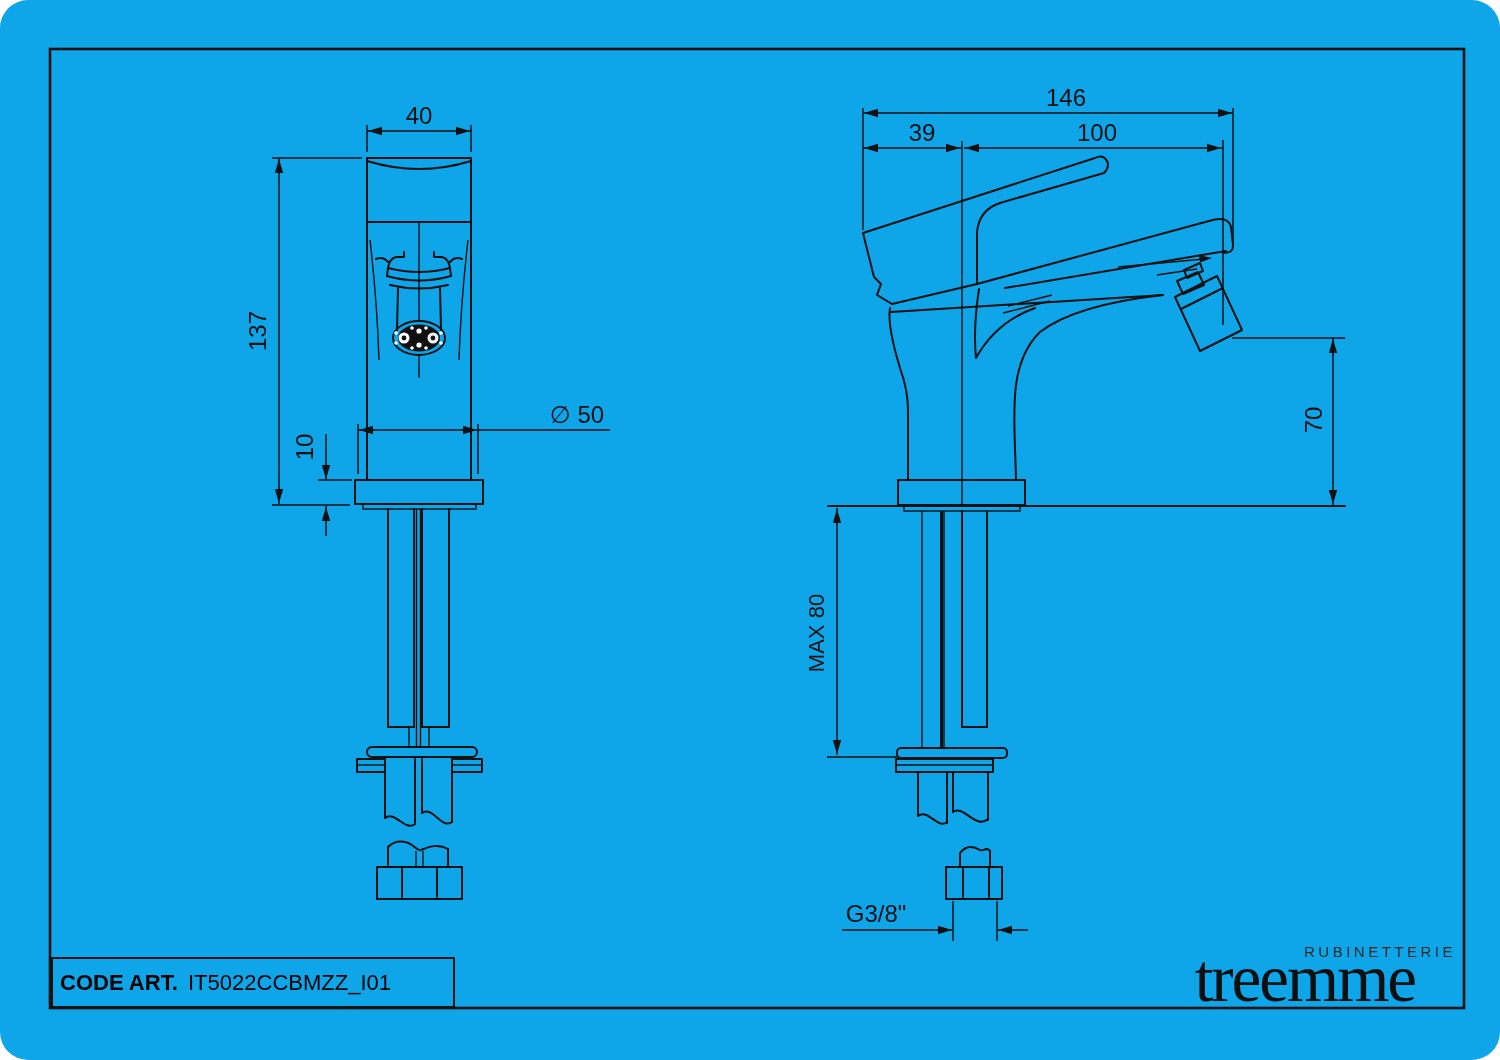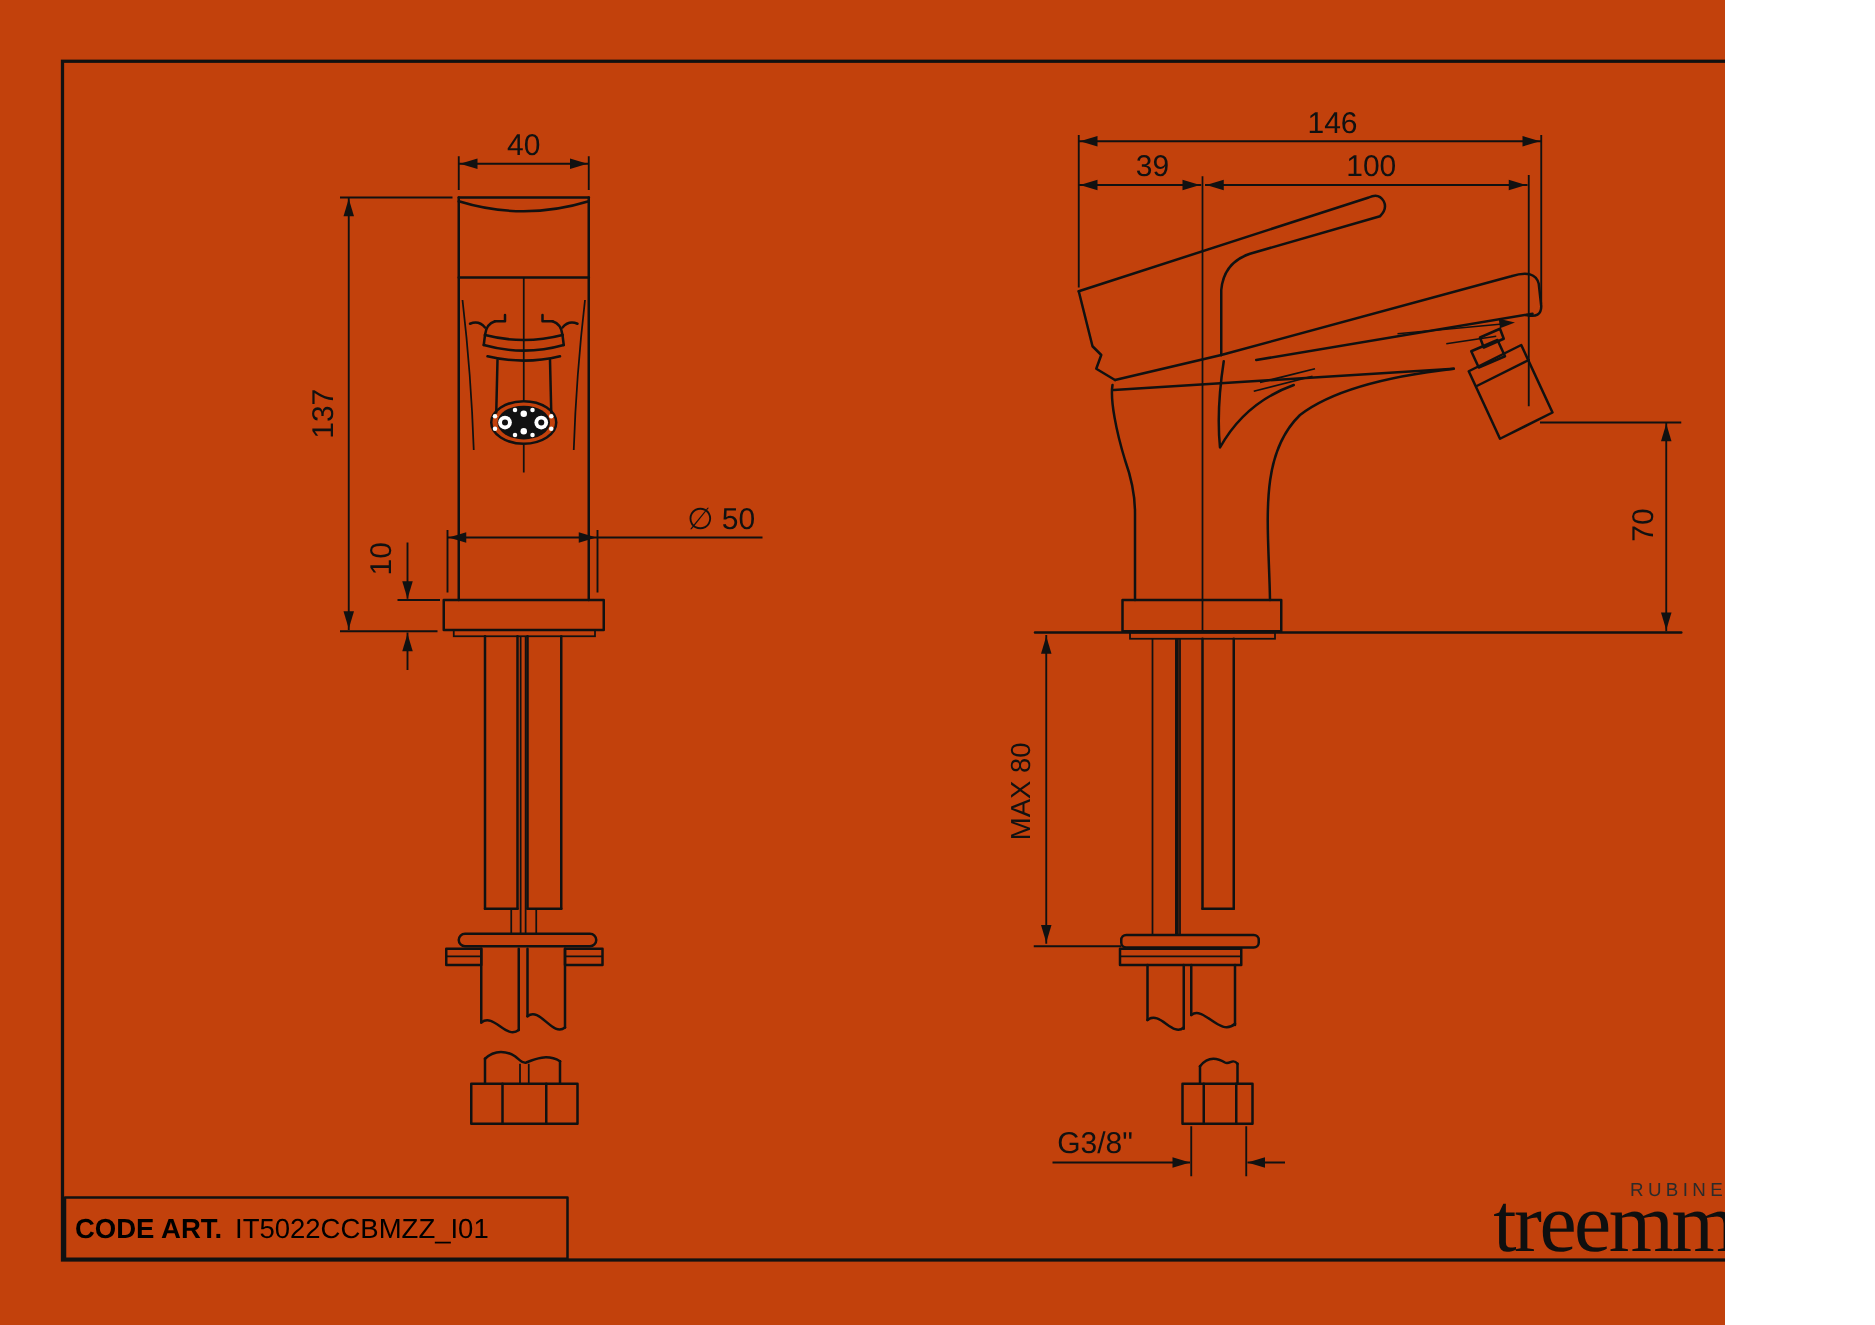--- a/index.html
+++ b/index.html
@@ -1,17 +1,17 @@
 <!DOCTYPE html>
 <html><head>
 <meta charset="utf-8">
 <style>
   html,body{margin:0;padding:0;background:#ffffff;}
-  .sheet{position:relative;width:1380px;height:1060px;background:#c2410c;overflow:hidden;
-         font-family:"Liberation Sans","DejaVu Sans",sans-serif;}
+  .sheet{position:relative;width:1500px;height:1060px;background:#0ea5e9;overflow:hidden;
+         font-family:"Liberation Sans","DejaVu Sans",sans-serif;border-radius:28px;}
   svg{position:absolute;left:0;top:0;}
   .obj{stroke:#111;stroke-width:2;fill:none;stroke-linecap:round;stroke-linejoin:round;}
   .thin{stroke:#111;stroke-width:1.4;fill:none;}
   .heavy{stroke:#111;stroke-width:2.6;fill:none;}
   .dim{stroke:#111;stroke-width:1.5;fill:none;}
   .arr{fill:#111;stroke:none;}
   .dimtxt{font-family:"Liberation Sans","DejaVu Sans",sans-serif;font-size:24px;fill:#111;}
   .dimtxt-s{font-family:"Liberation Sans","DejaVu Sans",sans-serif;font-size:22px;fill:#111;}
   .codetxt{font-family:"Liberation Sans","DejaVu Sans",sans-serif;font-size:22px;fill:#000;}
   .codelbl{font-weight:bold;}

